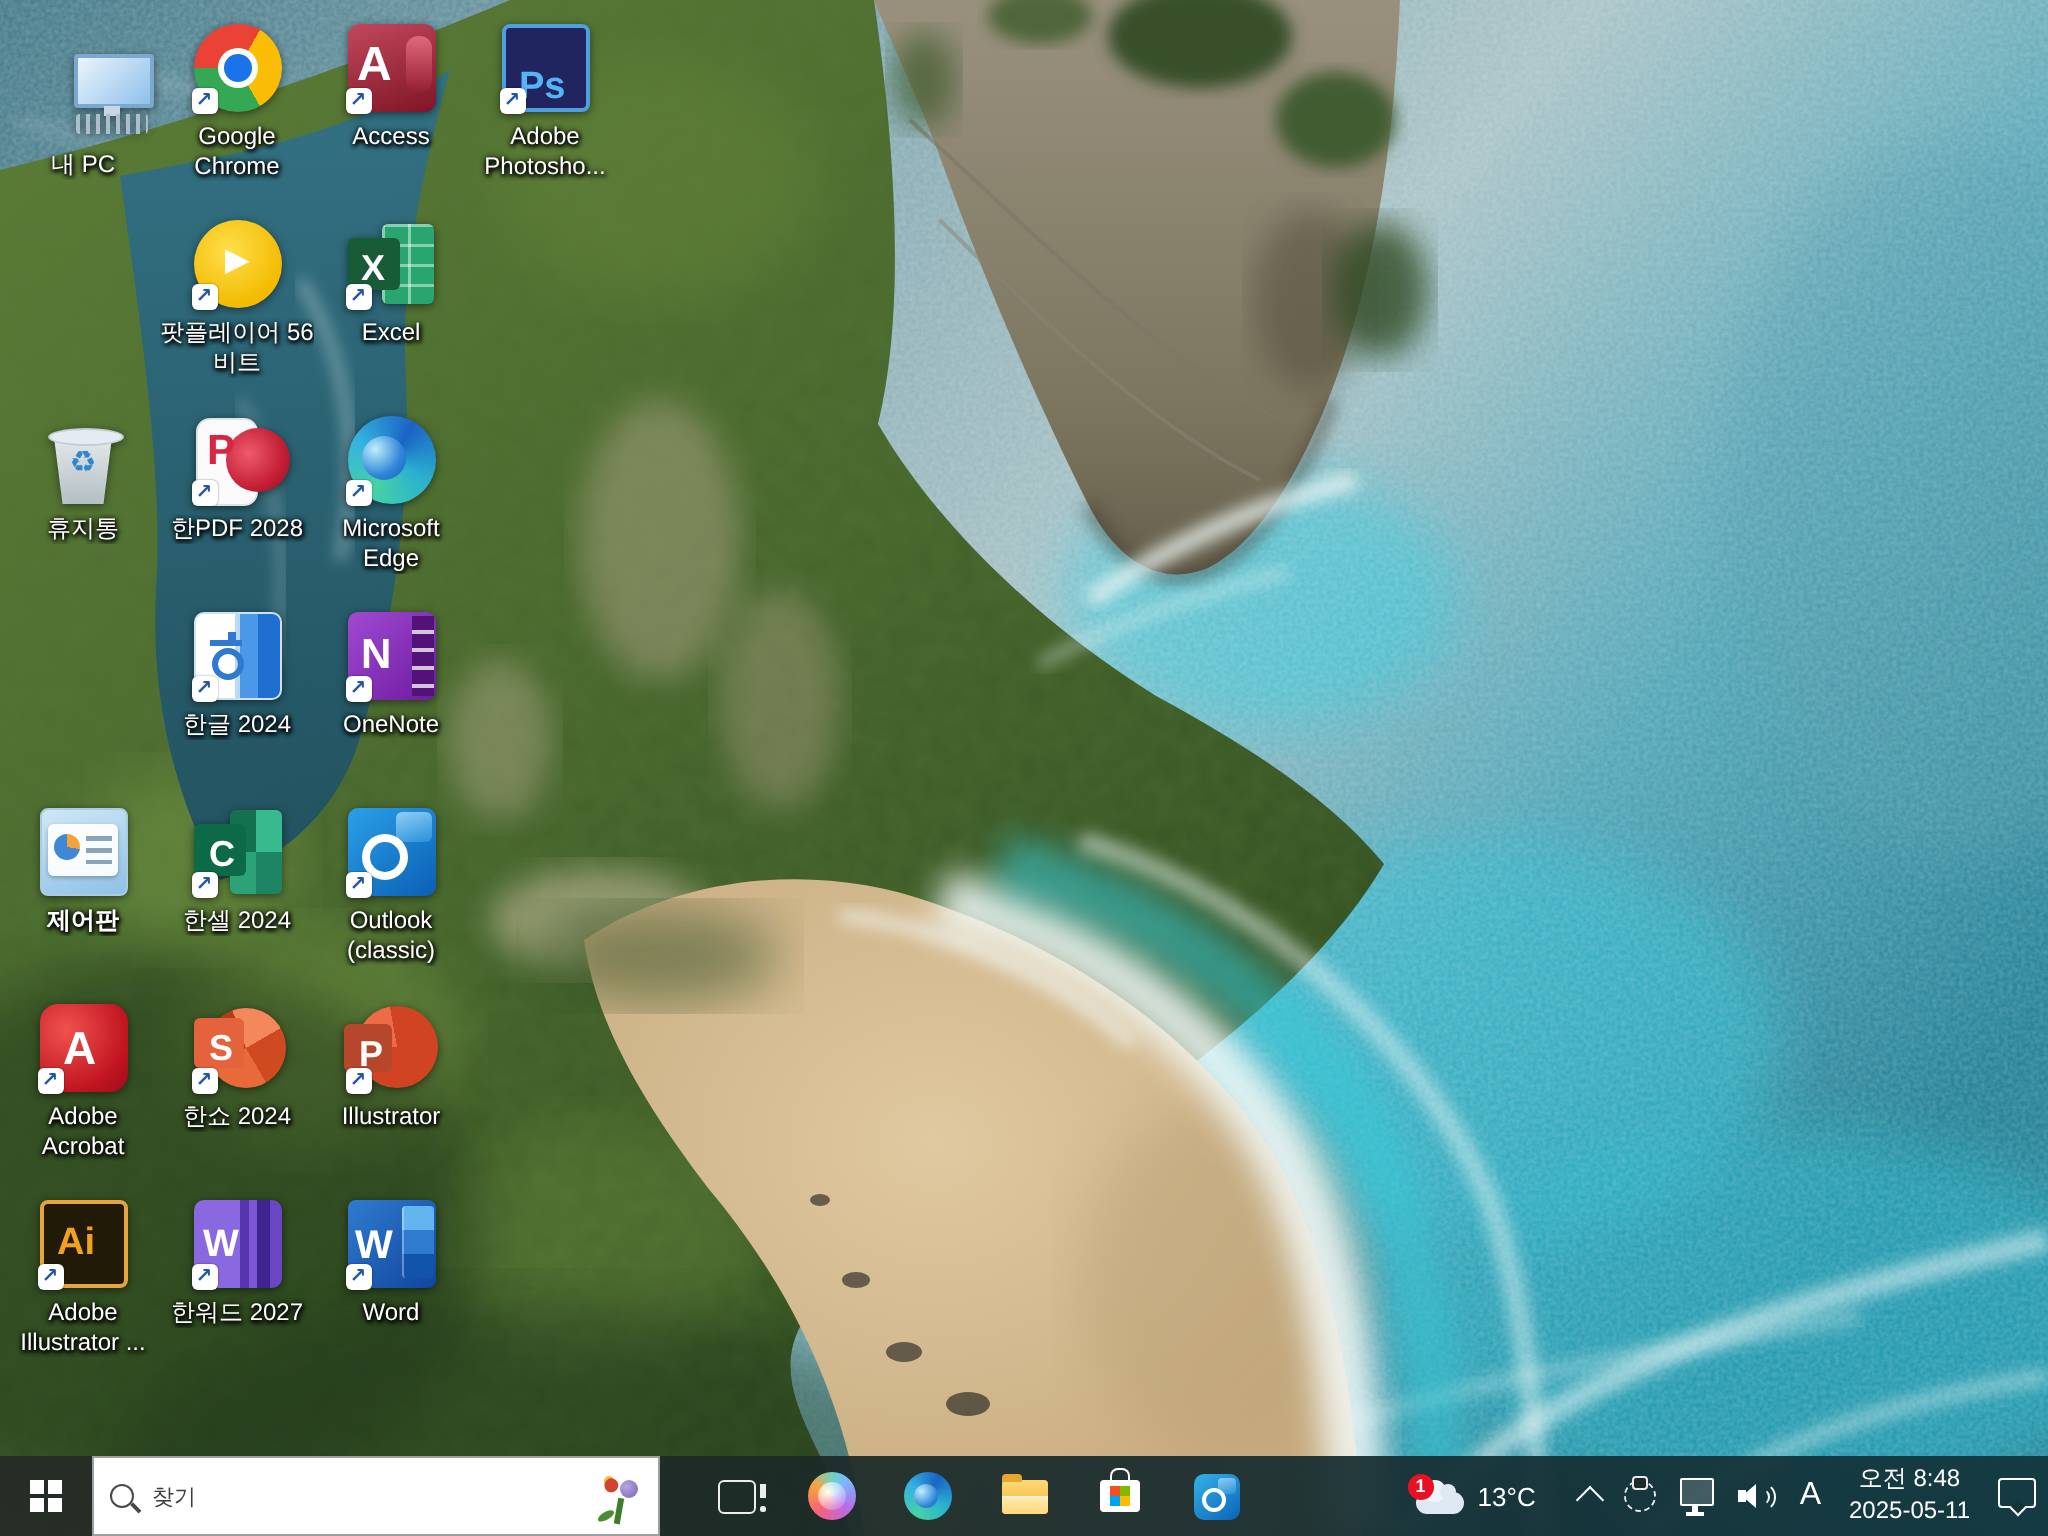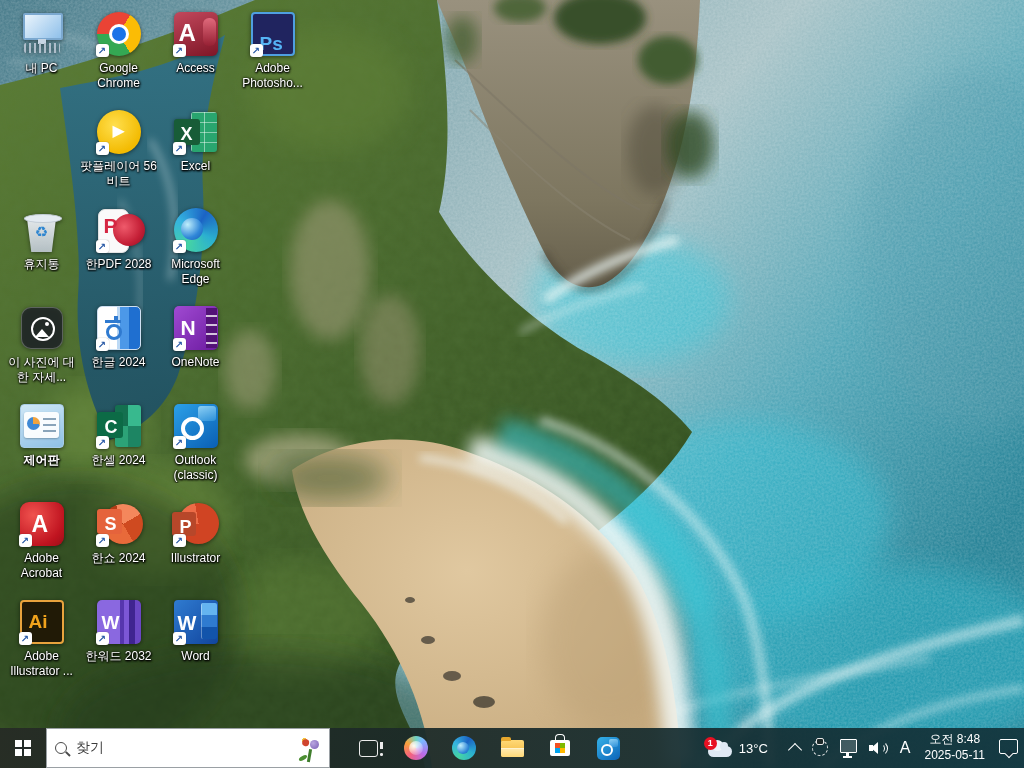--- a/index.html
+++ b/index.html
@@ -81,21 +81,21 @@
   
   #taskbar{position:absolute;left:0;right:0;bottom:0;height:40px;display:flex;align-items:stretch;
            background:linear-gradient(90deg,rgba(38,43,37,.95),rgba(28,42,40,.94) 40%,rgba(20,46,51,.93) 75%,rgba(18,52,60,.93));}
   .tb-start{width:46px;display:flex;align-items:center;justify-content:center;cursor:pointer;}
   .winlogo{position:relative;width:16px;height:16px;background:#fff;}
   .winlogo::before{content:"";position:absolute;left:7px;top:0;width:2px;height:16px;background:#232b28;}
   .winlogo::after{content:"";position:absolute;top:7px;left:0;width:16px;height:2px;background:#232b28;}
   .searchbox{width:284px;background:#fff;border:1px solid #9aa0a4;box-sizing:border-box;display:flex;align-items:center;gap:9px;padding:0 8px;}
   .mag{width:10px;height:10px;border:1.7px solid #4a4a4a;border-radius:50%;position:relative;flex:none;}
   .mag::after{content:"";position:absolute;width:6px;height:1.7px;background:#4a4a4a;transform:rotate(45deg);right:-5px;bottom:-2px;}
-  .searchtext{font-size:14px;color:#3c3c3c;}
+  .searchtext{font-size:11px;color:#3c3c3c;}
   .bq{position:relative;width:24px;height:28px;margin-left:auto;flex:none;}
   .bq::before{content:"";position:absolute;left:2px;top:1px;width:11px;height:11px;border-radius:50%;background:radial-gradient(circle,#f2c23c 0 30%,#fff 34%);}
   .bq::after{content:"";position:absolute;right:2px;top:6px;width:9px;height:9px;border-radius:50%;background:radial-gradient(circle at 35% 35%,#b9a6e0,#7a5fb5);}
   .bq i{position:absolute;bottom:0;left:11px;width:2.5px;height:13px;background:#3f7d2c;transform:rotate(10deg);}
   .bq i::before{content:"";position:absolute;top:-9px;left:-8px;width:7px;height:7px;border-radius:50%;background:#d0452f;}
   .bq i::after{content:"";position:absolute;bottom:1px;left:-9px;width:9px;height:4px;border-radius:50%;background:#4c8f33;transform:rotate(-40deg);}
   #tb-buttons{display:flex;margin-left:14px;}
   .tb{width:48px;border:none;background:transparent;display:flex;align-items:center;justify-content:center;cursor:pointer;padding:0;}
   .tbi{display:block;position:relative;}
   .tb-taskview{width:17px;height:15px;border:1.7px solid #ececec;border-radius:3px;}
@@ -258,21 +258,21 @@
     <ellipse cx="484" cy="702" rx="11" ry="6" fill="#443e33" opacity="0.8"></ellipse>
     <ellipse cx="410" cy="600" rx="5" ry="3" fill="#4a4438" opacity="0.8"></ellipse>
 
     <path d="M 470 450 C 545 468 607 515 640 575 C 664 620 676 688 680 766" stroke="#f4fcfb" stroke-width="30" fill="none" opacity="0.85" filter="url(#blur8)"></path>
     <path d="M 500 432 C 580 452 650 505 686 572 C 708 622 718 692 720 766" stroke="#35c9d8" stroke-width="30" fill="none" opacity="0.55" filter="url(#blur8)"></path>
     <path d="M 540 420 C 630 448 706 516 744 598 C 762 646 768 708 770 766" stroke="#eef9f8" stroke-width="10" fill="none" opacity="0.5" filter="url(#blur4)"></path>
     <path d="M 420 458 C 470 462 530 488 566 522" stroke="#f4fcfb" stroke-width="7" fill="none" opacity="0.6" filter="url(#blur4)"></path>
   </svg>
 
   <div id="icon-grid">
-      <div class="cell" style="left: 3px; top: 10px;">
+      <div class="cell" style="left: 3px; top: 24px; align-items: flex-end;">
         <div class="ic kind-mypc">
           <i></i>
           <b></b>
         </div>
         <div class="lbl">내 PC</div>
       </div>
       <div class="cell" style="left: 80px; top: 10px;">
         <div class="ic kind-chrome">
           <i></i>
           <b></b>
@@ -334,27 +334,20 @@
         <div class="lbl">한PDF 2028</div>
       </div>
       <div class="cell" style="left: 157px; top: 206px;">
         <div class="ic kind-edge">
           <i></i>
           <b></b>
           <span class="sc">↗</span>
         </div>
         <div class="lbl">Microsoft Edge</div>
       </div>
-      <div class="cell" style="left: 3px; top: 304px;">
-        <div class="ic kind-photoinfo">
-          <i></i>
-          <b></b>
-        </div>
-        <div class="lbl">이 사진에 대한 자세...</div>
-      </div>
       <div class="cell" style="left: 80px; top: 304px;">
         <div class="ic kind-hangul">
           <i></i>
           <b></b>
           <span class="sc">↗</span>
         </div>
         <div class="lbl">한글 2024</div>
       </div>
       <div class="cell" style="left: 157px; top: 304px;">
         <div class="ic kind-onenote">
@@ -425,21 +418,21 @@
         </div>
         <div class="lbl">Adobe Illustrator ...</div>
       </div>
       <div class="cell" style="left: 80px; top: 598px;">
         <div class="ic kind-hanword">
           <i></i>
           <b></b>
           <span class="glyph">W</span>
           <span class="sc">↗</span>
         </div>
-        <div class="lbl">한워드 2032</div>
+        <div class="lbl">한워드 2027</div>
       </div>
       <div class="cell" style="left: 157px; top: 598px;">
         <div class="ic kind-word">
           <i></i>
           <b></b>
           <span class="glyph">W</span>
           <span class="sc">↗</span>
         </div>
         <div class="lbl">Word</div>
       </div>

